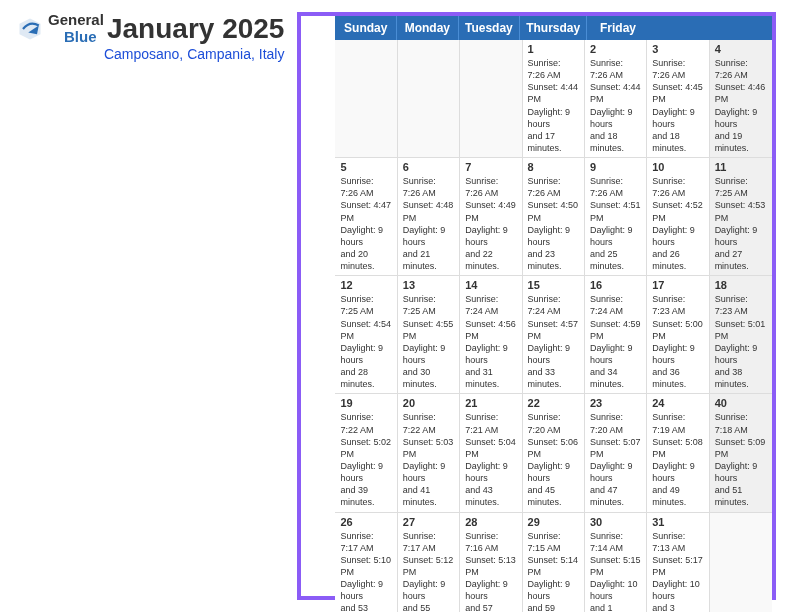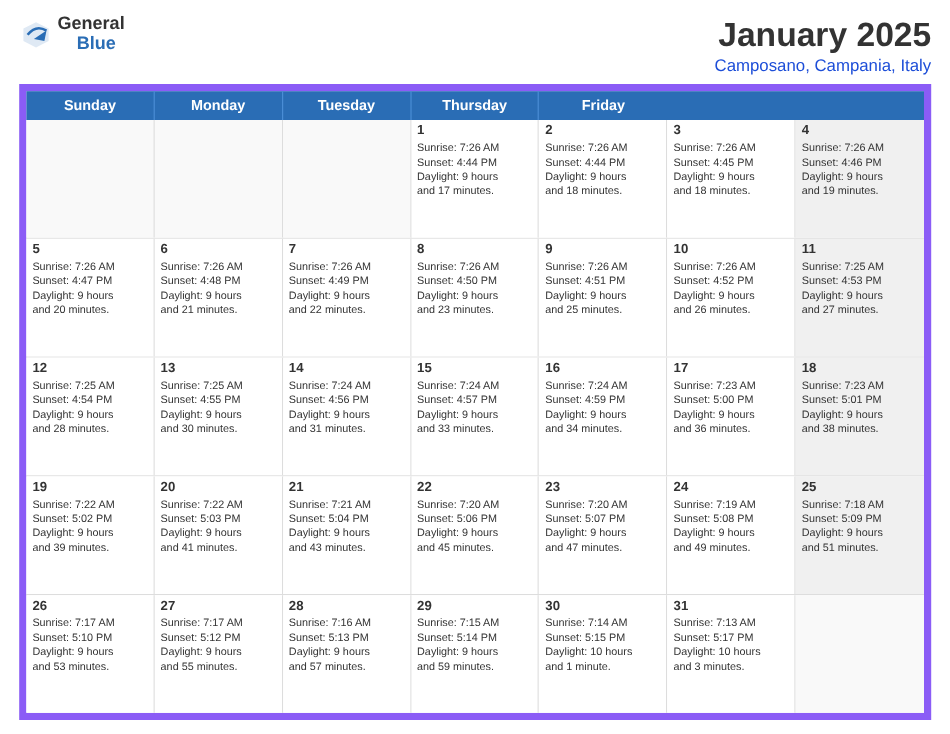--- a/index.html
+++ b/index.html
@@ -9,21 +9,21 @@
       font-family: Arial, sans-serif;
       background: #fff;
       overflow: hidden;
     }
     .page {
       width: 792px;
       height: 612px;
       background: #fff;
       padding: 12px 16px;
       display: flex;
-      flex-direction: column;
+      gap: 13px;
     }
     .header {
       display: flex;
       justify-content: space-between;
       align-items: flex-start;
       margin-bottom: 8px;
     }
     .logo {
       display: flex;
       align-items: center;
@@ -60,21 +60,22 @@
       text-align: right;
     }
     .location {
       font-size: 14px;
       color: #1d4ed8;
     }
     .calendar {
       flex: 1;
       display: flex;
       flex-direction: column;
-      border: 6px solid #8b5cf6;
+      border: 4px solid #8b5cf6;
+      padding-left: 34px;
     }
     .cal-header {
       display: grid;
       grid-template-columns: repeat(7, 1fr);
       background: #2a6db5;
     }
     .cal-header-cell {
       color: #fff;
       font-size: 12px;
       font-weight: bold;
@@ -250,21 +251,21 @@
           </div>
           <div class="cal-cell">
             <span class="day-num">23</span>
             <div class="cell-text">Sunrise: 7:20 AM<br>Sunset: 5:07 PM<br>Daylight: 9 hours<br>and 47 minutes.</div>
           </div>
           <div class="cal-cell">
             <span class="day-num">24</span>
             <div class="cell-text">Sunrise: 7:19 AM<br>Sunset: 5:08 PM<br>Daylight: 9 hours<br>and 49 minutes.</div>
           </div>
           <div class="cal-cell shaded">
-            <span class="day-num">25</span>
+            <span class="day-num">40</span>
             <div class="cell-text">Sunrise: 7:18 AM<br>Sunset: 5:09 PM<br>Daylight: 9 hours<br>and 51 minutes.</div>
           </div>
         </div>
         <div class="cal-row">
           <div class="cal-cell">
             <span class="day-num">26</span>
             <div class="cell-text">Sunrise: 7:17 AM<br>Sunset: 5:10 PM<br>Daylight: 9 hours<br>and 53 minutes.</div>
           </div>
           <div class="cal-cell">
             <span class="day-num">27</span>

